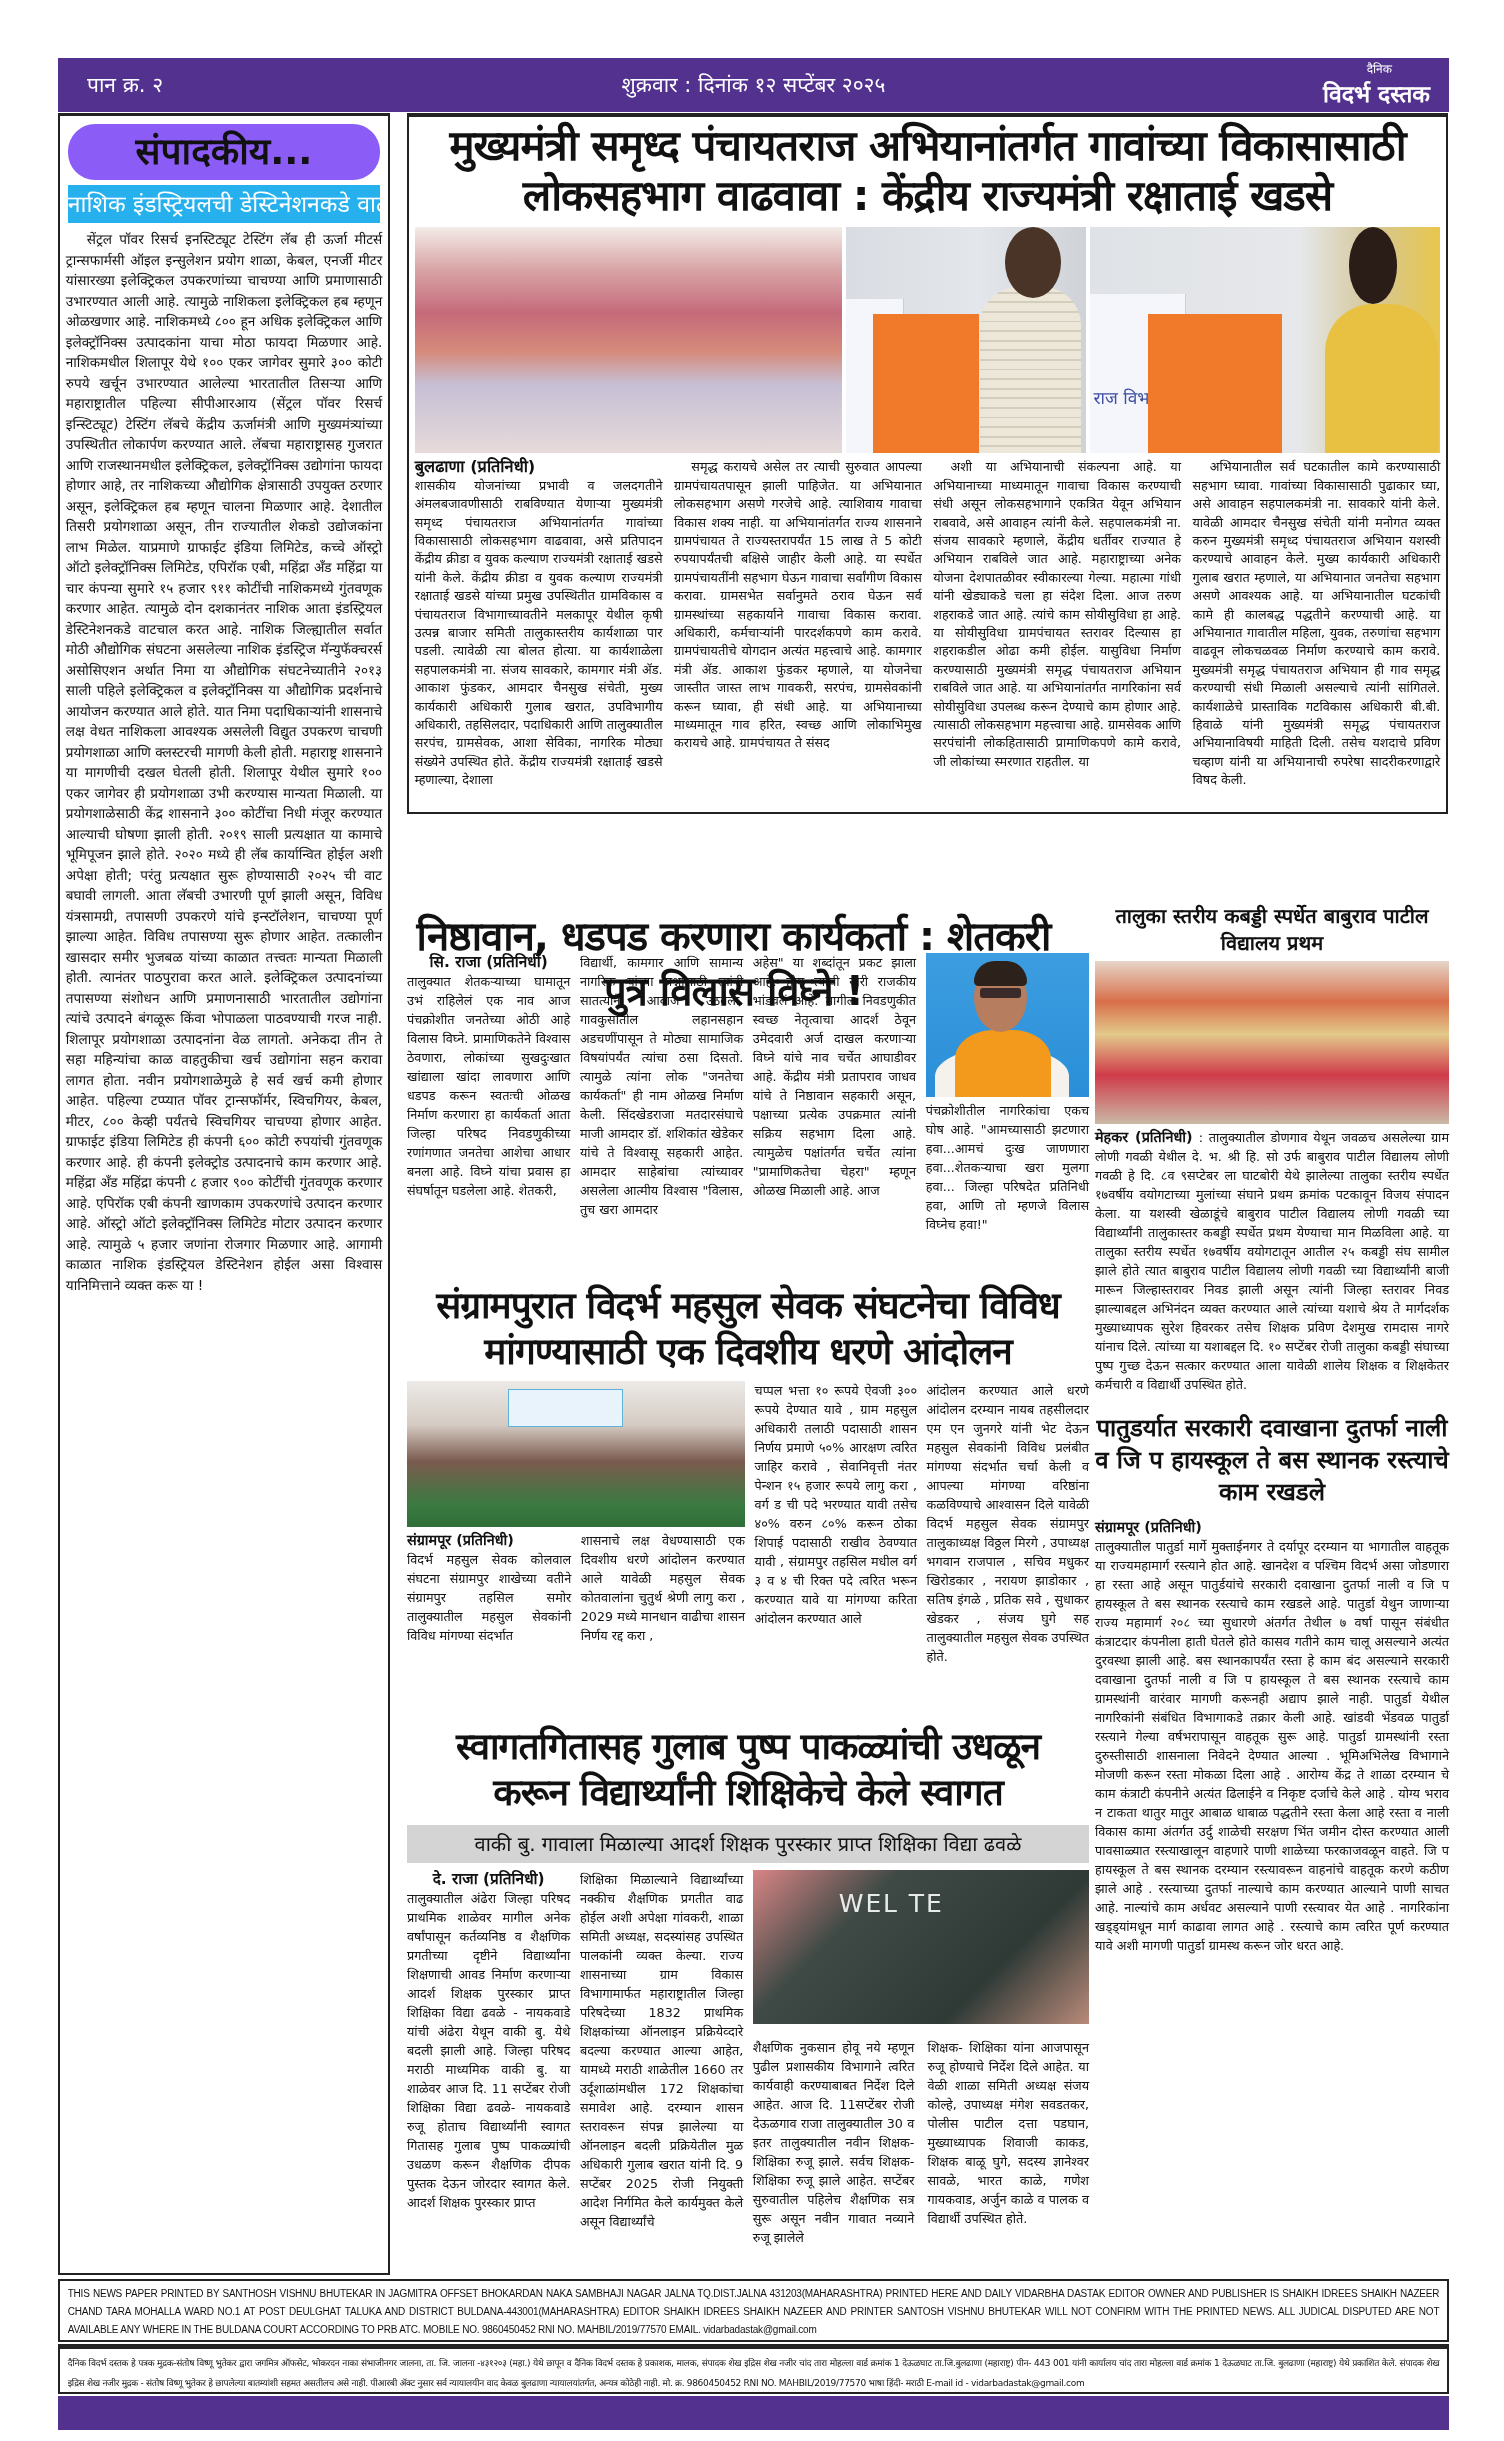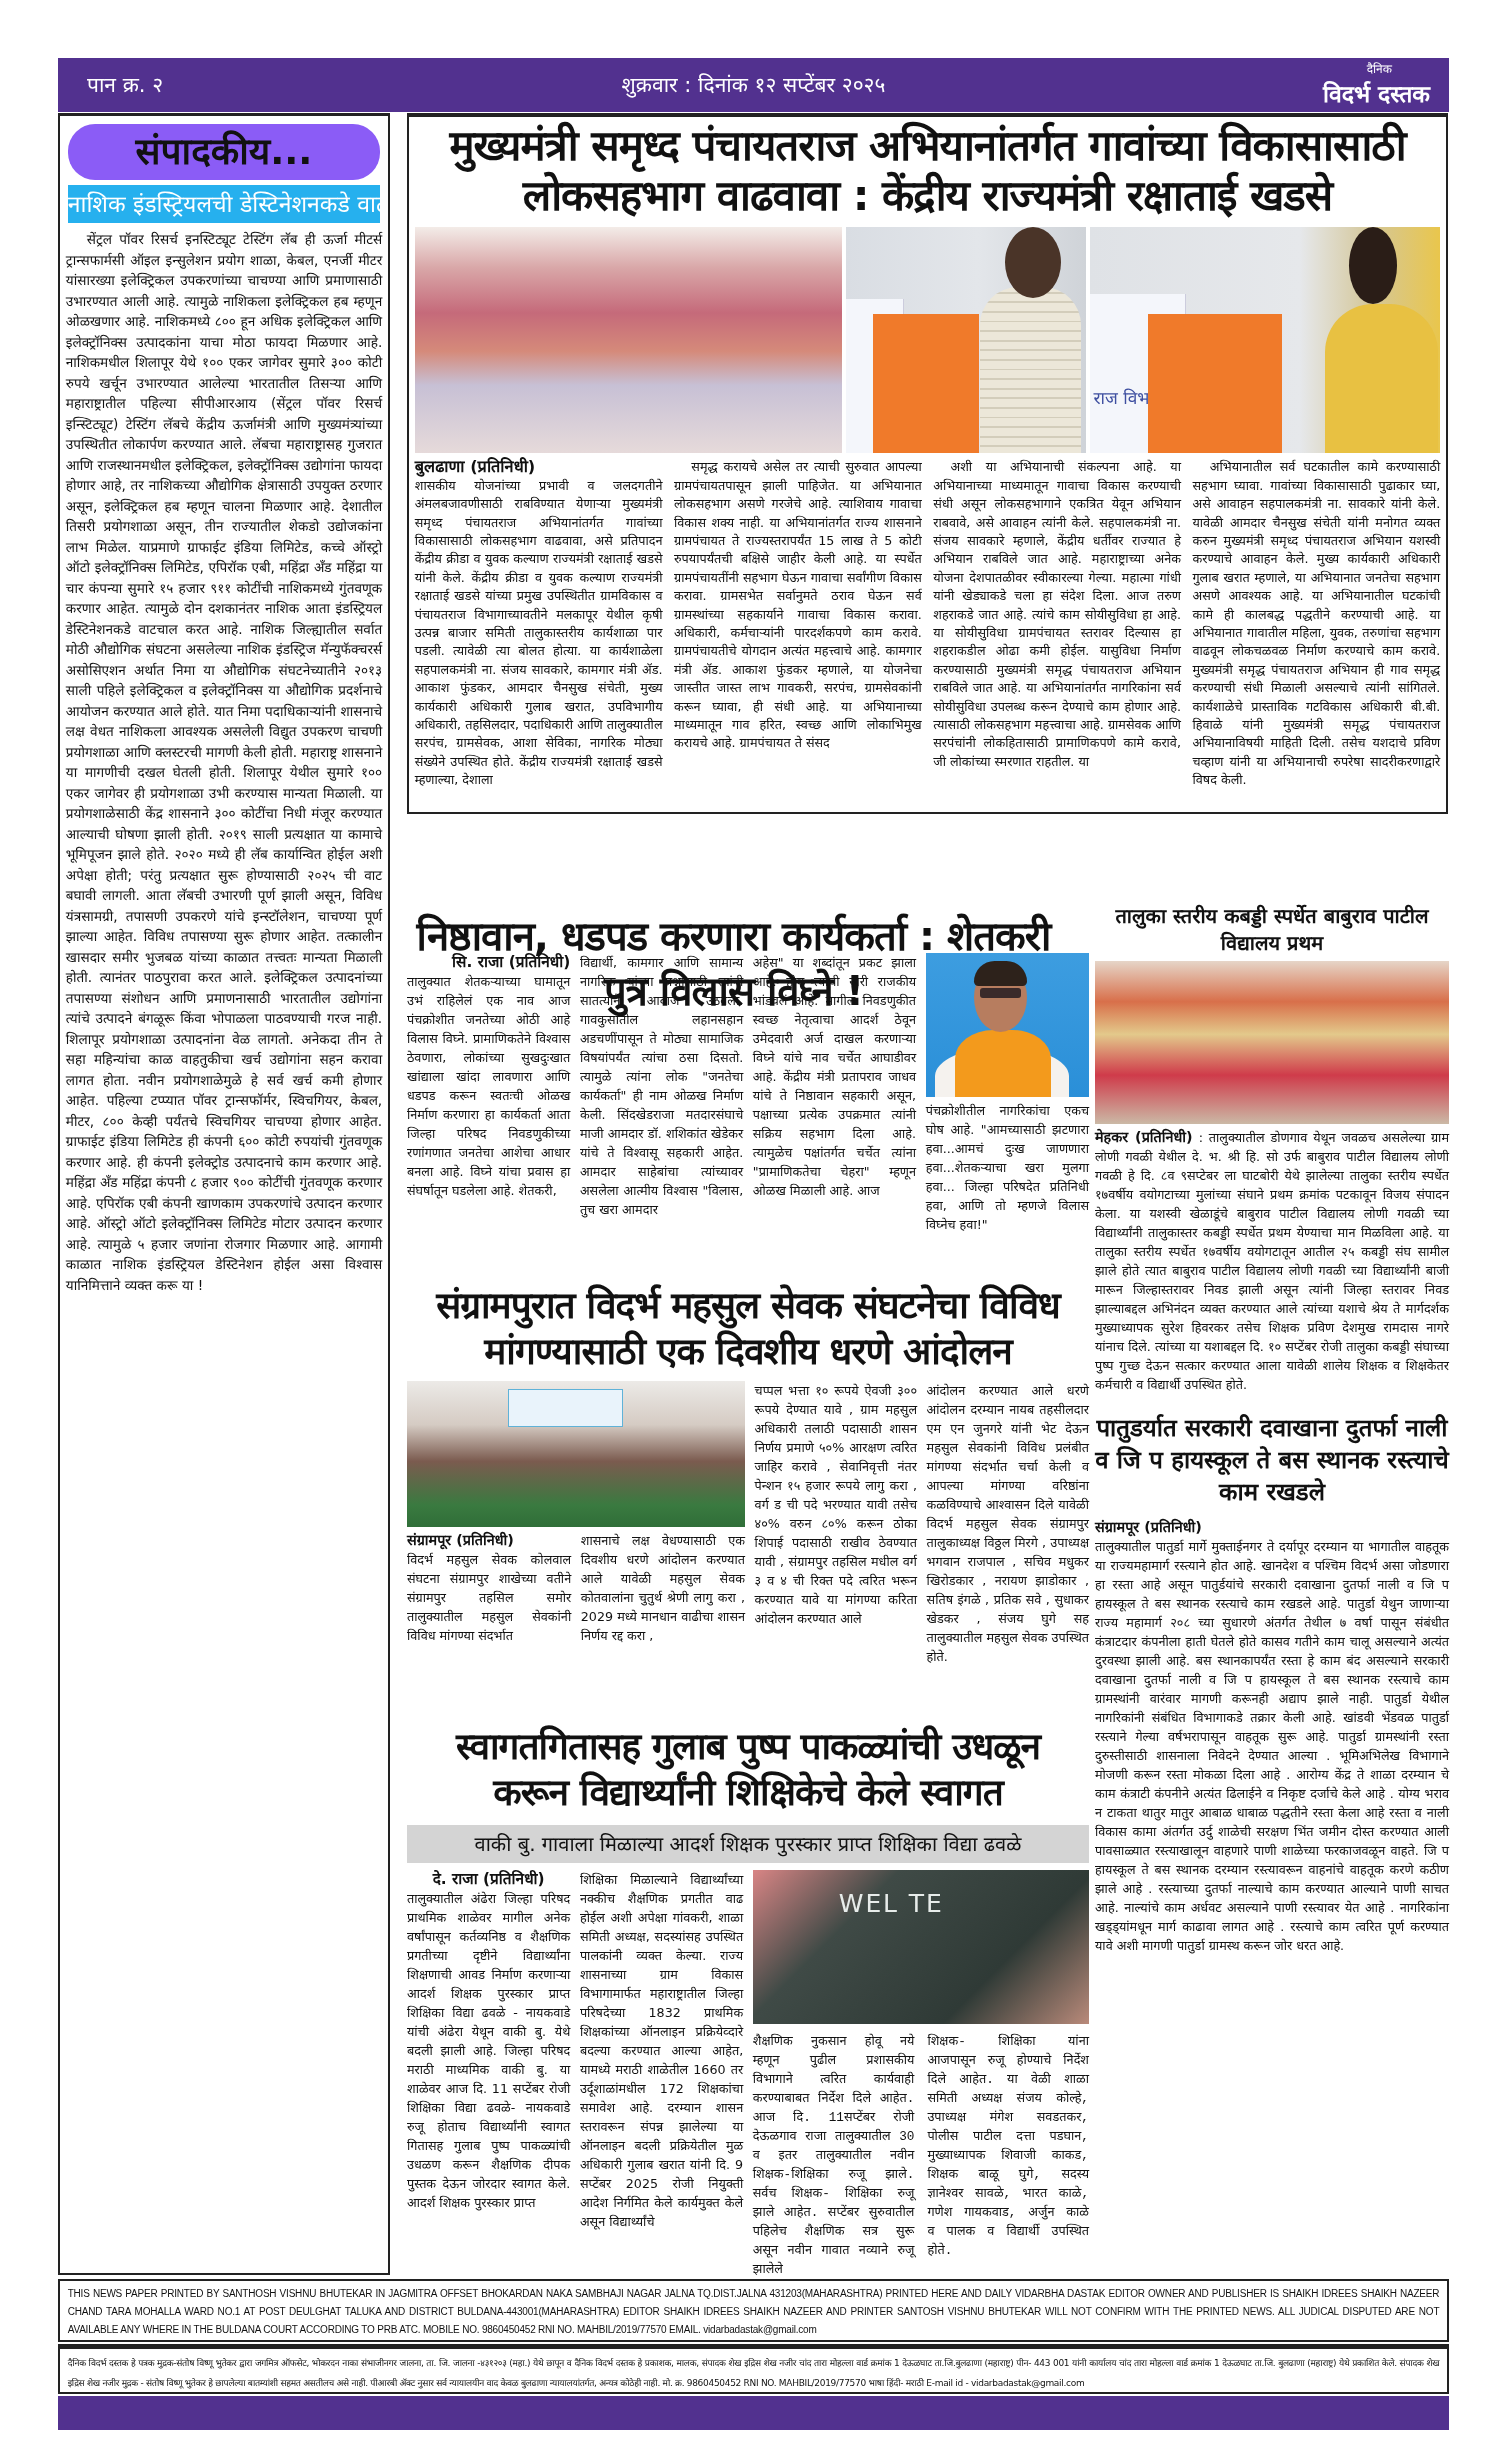--- a/index.html
+++ b/index.html
@@ -115,21 +115,21 @@
     <p>समृद्ध करायचे असेल तर त्याची सुरुवात आपल्या ग्रामपंचायतपासून झाली पाहिजेत. या अभियानात लोकसहभाग असणे गरजेचे आहे. त्याशिवाय गावाचा विकास शक्य नाही. या अभियानांतर्गत राज्य शासनाने ग्रामपंचायत ते राज्यस्तरापर्यंत 15 लाख ते 5 कोटी रुपयापर्यंतची बक्षिसे जाहीर केली आहे. या स्पर्धेत ग्रामपंचायतींनी सहभाग घेऊन गावाचा सर्वांगीण विकास करावा. ग्रामसभेत सर्वानुमते ठराव घेऊन सर्व ग्रामस्थांच्या सहकार्याने गावाचा विकास करावा. अधिकारी, कर्मचाऱ्यांनी पारदर्शकपणे काम करावे. ग्रामपंचायतीचे योगदान अत्यंत महत्त्वाचे आहे. कामगार मंत्री ॲड. आकाश फुंडकर म्हणाले, या योजनेचा जास्तीत जास्त लाभ गावकरी, सरपंच, ग्रामसेवकांनी करून घ्यावा, ही संधी आहे. या अभियानाच्या माध्यमातून गाव हरित, स्वच्छ आणि लोकाभिमुख करायचे आहे. ग्रामपंचायत ते संसद</p>
     <p>अशी या अभियानाची संकल्पना आहे. या अभियानाच्या माध्यमातून गावाचा विकास करण्याची संधी असून लोकसहभागाने एकत्रित येवून अभियान राबवावे, असे आवाहन त्यांनी केले. सहपालकमंत्री ना. संजय सावकारे म्हणाले, केंद्रीय धर्तीवर राज्यात हे अभियान राबविले जात आहे. महाराष्ट्राच्या अनेक योजना देशपातळीवर स्वीकारल्या गेल्या. महात्मा गांधी यांनी खेड्याकडे चला हा संदेश दिला. आज तरुण शहराकडे जात आहे. त्यांचे काम सोयीसुविधा हा आहे. या सोयीसुविधा ग्रामपंचायत स्तरावर दिल्यास हा शहराकडील ओढा कमी होईल. यासुविधा निर्माण करण्यासाठी मुख्यमंत्री समृद्ध पंचायतराज अभियान राबविले जात आहे. या अभियानांतर्गत नागरिकांना सर्व सोयीसुविधा उपलब्ध करून देण्याचे काम होणार आहे. त्यासाठी लोकसहभाग महत्त्वाचा आहे. ग्रामसेवक आणि सरपंचांनी लोकहितासाठी प्रामाणिकपणे कामे करावे, जी लोकांच्या स्मरणात राहतील. या</p>
     <p>अभियानातील सर्व घटकातील कामे करण्यासाठी सहभाग घ्यावा. गावांच्या विकासासाठी पुढाकार घ्या, असे आवाहन सहपालकमंत्री ना. सावकारे यांनी केले. यावेळी आमदार चैनसुख संचेती यांनी मनोगत व्यक्त करुन मुख्यमंत्री समृध्द पंचायतराज अभियान यशस्वी करण्याचे आवाहन केले. मुख्य कार्यकारी अधिकारी गुलाब खरात म्हणाले, या अभियानात जनतेचा सहभाग असणे आवश्यक आहे. या अभियानातील घटकांची कामे ही कालबद्ध पद्धतीने करण्याची आहे. या अभियानात गावातील महिला, युवक, तरुणांचा सहभाग वाढवून लोकचळवळ निर्माण करण्याचे काम करावे. मुख्यमंत्री समृद्ध पंचायतराज अभियान ही गाव समृद्ध करण्याची संधी मिळाली असल्याचे त्यांनी सांगितले. कार्यशाळेचे प्रास्ताविक गटविकास अधिकारी बी.बी. हिवाळे यांनी मुख्यमंत्री समृद्ध पंचायतराज अभियानाविषयी माहिती दिली. तसेच यशदाचे प्रविण चव्हाण यांनी या अभियानाची रुपरेषा सादरीकरणाद्वारे विषद केली.</p>
   </div>
 </article>
 
 <h2 class="hl2">निष्ठावान, धडपड करणारा कार्यकर्ता : शेतकरी पुत्र विलास विघ्ने !</h2>
 <article class="story2">
   <div class="cols">
     <div class="body-small">
-      <span class="byline" style="text-align:right; font-size:15.4px;">सि. राजा (प्रतिनिधी)</span>
+      <span class="byline" style="text-align:center; font-size:15.4px;">सि. राजा (प्रतिनिधी)</span>
       <span>तालुक्यात शेतकऱ्याच्या घामातून उभं राहिलेलं एक नाव आज पंचक्रोशीत जनतेच्या ओठी आहे विलास विघ्ने. प्रामाणिकतेने विश्वास ठेवणारा, लोकांच्या सुखदुःखात खांद्याला खांदा लावणारा आणि धडपड करून स्वतःची ओळख निर्माण करणारा हा कार्यकर्ता आता जिल्हा परिषद निवडणुकीच्या रणांगणात जनतेचा आशेचा आधार बनला आहे. विघ्ने यांचा प्रवास हा संघर्षातून घडलेला आहे. शेतकरी,</span>
     </div>
     <div class="body-small">विद्यार्थी, कामगार आणि सामान्य नागरिक यांच्या प्रश्नांसाठी त्यांनी सातत्याने आवाज उठवला. गावकुसातील लहानसहान अडचणींपासून ते मोठ्या सामाजिक विषयांपर्यंत त्यांचा ठसा दिसतो. त्यामुळे त्यांना लोक "जनतेचा कार्यकर्ता" ही नाम ओळख निर्माण केली. सिंदखेडराजा मतदारसंघाचे माजी आमदार डॉ. शशिकांत खेडेकर यांचे ते विश्वासू सहकारी आहेत. आमदार साहेबांचा त्यांच्यावर असलेला आत्मीय विश्वास "विलास, तुच खरा आमदार</div>
     <div class="body-small">अहेस" या शब्दांतून प्रकट झाला आहे. हीच त्यांची खरी राजकीय भांडवलं आहे. मागील निवडणुकीत स्वच्छ नेतृत्वाचा आदर्श ठेवून उमेदवारी अर्ज दाखल करणाऱ्या विघ्ने यांचे नाव चर्चेत आघाडीवर आहे. केंद्रीय मंत्री प्रतापराव जाधव यांचे ते निष्ठावान सहकारी असून, पक्षाच्या प्रत्येक उपक्रमात त्यांनी सक्रिय सहभाग दिला आहे. त्यामुळेच पक्षांतर्गत चर्चेत त्यांना "प्रामाणिकतेचा चेहरा" म्हणून ओळख मिळाली आहे. आज</div>
     <div>
       <div class="portrait">
         <div class="kurta"></div>
         <div class="scarf"></div>
         <div class="face"></div>
         <div class="hair"></div>
@@ -189,21 +189,21 @@
   <div style="display:grid; grid-template-columns: 1fr 1fr 1fr 1fr; gap: 9.6px;">
     <div class="body-small">
       <span class="byline" style="text-align:center; font-size:15.4px;">दे. राजा (प्रतिनिधी)</span>
       <span>तालुक्यातील अंढेरा जिल्हा परिषद प्राथमिक शाळेवर मागील अनेक वर्षांपासून कर्तव्यनिष्ठ व शैक्षणिक प्रगतीच्या दृष्टीने विद्यार्थ्यांना शिक्षणाची आवड निर्माण करणाऱ्या आदर्श शिक्षक पुरस्कार प्राप्त शिक्षिका विद्या ढवळे - नायकवाडे यांची अंढेरा येथून वाकी बु. येथे बदली झाली आहे. जिल्हा परिषद मराठी माध्यमिक वाकी बु. या शाळेवर आज दि. 11 सप्टेंबर रोजी शिक्षिका विद्या ढवळे- नायकवाडे रुजू होताच विद्यार्थ्यांनी स्वागत गितासह गुलाब पुष्प पाकळ्यांची उधळण करून शैक्षणिक दीपक पुस्तक देऊन जोरदार स्वागत केले. आदर्श शिक्षक पुरस्कार प्राप्त</span>
     </div>
     <div class="body-small">शिक्षिका मिळाल्याने विद्यार्थ्यांच्या नक्कीच शैक्षणिक प्रगतीत वाढ होईल अशी अपेक्षा गांवकरी, शाळा समिती अध्यक्ष, सदस्यांसह उपस्थित पालकांनी व्यक्त केल्या. राज्य शासनाच्या ग्राम विकास विभागामार्फत महाराष्ट्रातील जिल्हा परिषदेच्या 1832 प्राथमिक शिक्षकांच्या ऑनलाइन प्रक्रियेव्दारे बदल्या करण्यात आल्या आहेत, यामध्ये मराठी शाळेतील 1660 तर उर्दूशाळांमधील 172 शिक्षकांचा समावेश आहे. दरम्यान शासन स्तरावरून संपन्न झालेल्या या ऑनलाइन बदली प्रक्रियेतील मुळ अधिकारी गुलाब खरात यांनी दि. 9 सप्टेंबर 2025 रोजी नियुक्ती आदेश निर्गमित केले कार्यमुक्त केले असून विद्यार्थ्यांचे</div>
     <div style="grid-column: 3 / span 2;">
       <div class="photo-class">
         <span class="board-text">WEL TE</span>
       </div>
-      <div style="display:grid; grid-template-columns:1fr 1fr; gap:13px; margin-top:8px;font-family:Liberation Mono, monospace;">
+      <div style="display:grid; grid-template-columns:1fr 1fr; gap:13px; margin-top:14px;">
         <div class="body-small">शैक्षणिक नुकसान होवू नये म्हणून पुढील प्रशासकीय विभागाने त्वरित कार्यवाही करण्याबाबत निर्देश दिले आहेत. आज दि. 11सप्टेंबर रोजी देऊळगाव राजा तालुक्यातील 30 व इतर तालुक्यातील नवीन शिक्षक-शिक्षिका रुजू झाले. सर्वच शिक्षक- शिक्षिका रुजू झाले आहेत. सप्टेंबर सुरुवातील पहिलेच शैक्षणिक सत्र सुरू असून नवीन गावात नव्याने रुजू झालेले</div>
         <div class="body-small">शिक्षक- शिक्षिका यांना आजपासून रुजू होण्याचे निर्देश दिले आहेत. या वेळी शाळा समिती अध्यक्ष संजय कोल्हे, उपाध्यक्ष मंगेश सवडतकर, पोलीस पाटील दत्ता पडघान, मुख्याध्यापक शिवाजी काकड, शिक्षक बाळू घुगे, सदस्य ज्ञानेश्वर सावळे, भारत काळे, गणेश गायकवाड, अर्जुन काळे व पालक व विद्यार्थी उपस्थित होते.</div>
       </div>
     </div>
   </div>
 </article>
 
 <footer class="imprint-en">THIS NEWS PAPER PRINTED BY SANTHOSH VISHNU BHUTEKAR IN JAGMITRA OFFSET BHOKARDAN NAKA SAMBHAJI NAGAR JALNA TQ.DIST.JALNA 431203(MAHARASHTRA) PRINTED HERE AND DAILY VIDARBHA DASTAK EDITOR OWNER AND PUBLISHER IS SHAIKH IDREES SHAIKH NAZEER CHAND TARA MOHALLA WARD NO.1 AT POST DEULGHAT TALUKA AND DISTRICT BULDANA-443001(MAHARASHTRA) EDITOR SHAIKH IDREES SHAIKH NAZEER AND PRINTER SANTOSH VISHNU BHUTEKAR WILL NOT CONFIRM WITH THE PRINTED NEWS. ALL JUDICAL DISPUTED ARE NOT AVAILABLE ANY WHERE IN THE BULDANA COURT ACCORDING TO PRB ATC. MOBILE NO. 9860450452 RNI NO. MAHBIL/2019/77570 EMAIL. vidarbadastak@gmail.com</footer>
 <footer class="imprint-mr">दैनिक विदर्भ दस्तक हे पत्रक मुद्रक-संतोष विष्णू भुतेकर द्वारा जगमित्र ऑफसेट, भोकरदन नाका संभाजीनगर जालना, ता. जि. जालना -४३१२०३ (महा.) येथे छापून व दैनिक विदर्भ दस्तक हे प्रकाशक, मालक, संपादक शेख इद्रिस शेख नजीर चांद तारा मोहल्ला वार्ड क्रमांक 1 देऊळघाट ता.जि.बुलढाणा (महाराष्ट्र) पीन- 443 001 यांनी कार्यालय चांद तारा मोहल्ला वार्ड क्रमांक 1 देऊळघाट ता.जि. बुलढाणा (महाराष्ट्र) येथे प्रकाशित केले. संपादक शेख इद्रिस शेख नजीर मुद्रक - संतोष विष्णू भुतेकर हे छापलेल्या बातम्यांशी सहमत असतीलच असे नाही. पीआरबी ॲक्ट नुसार सर्व न्यायालयीन वाद केवळ बुलढाणा न्यायालयांतर्गत, अन्यत्र कोठेही नाही. मो. क्र. 9860450452 RNI NO. MAHBIL/2019/77570 भाषा हिंदी- मराठी E-mail id - vidarbadastak@gmail.com</footer>
 <div class="bottom-bar"></div>

